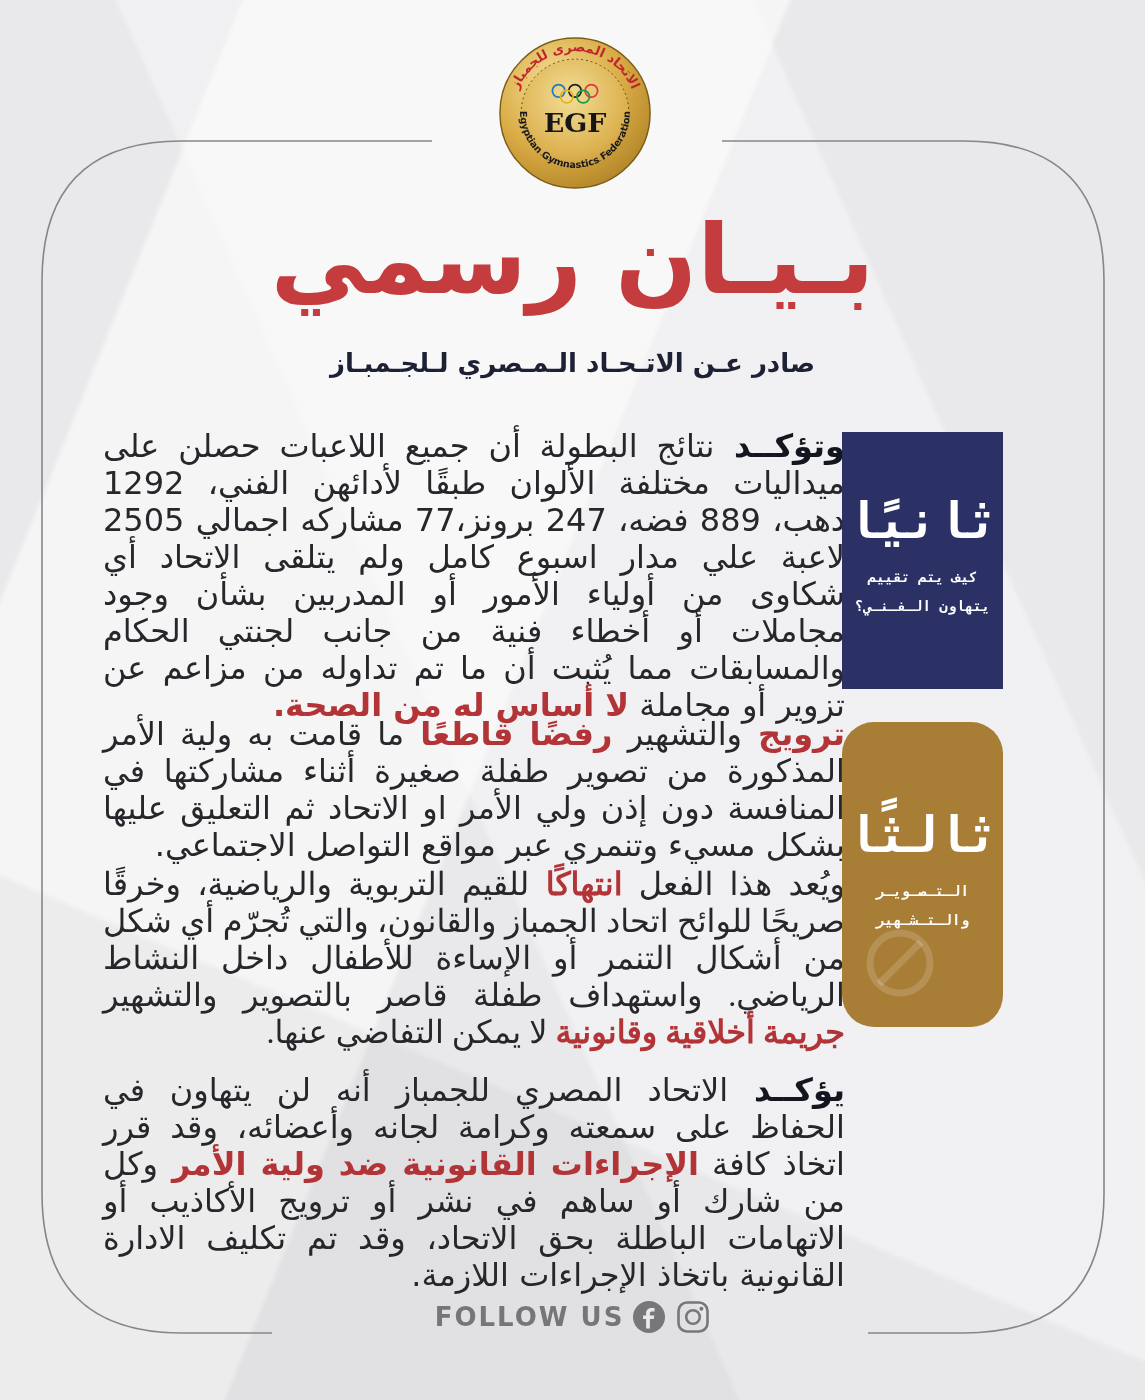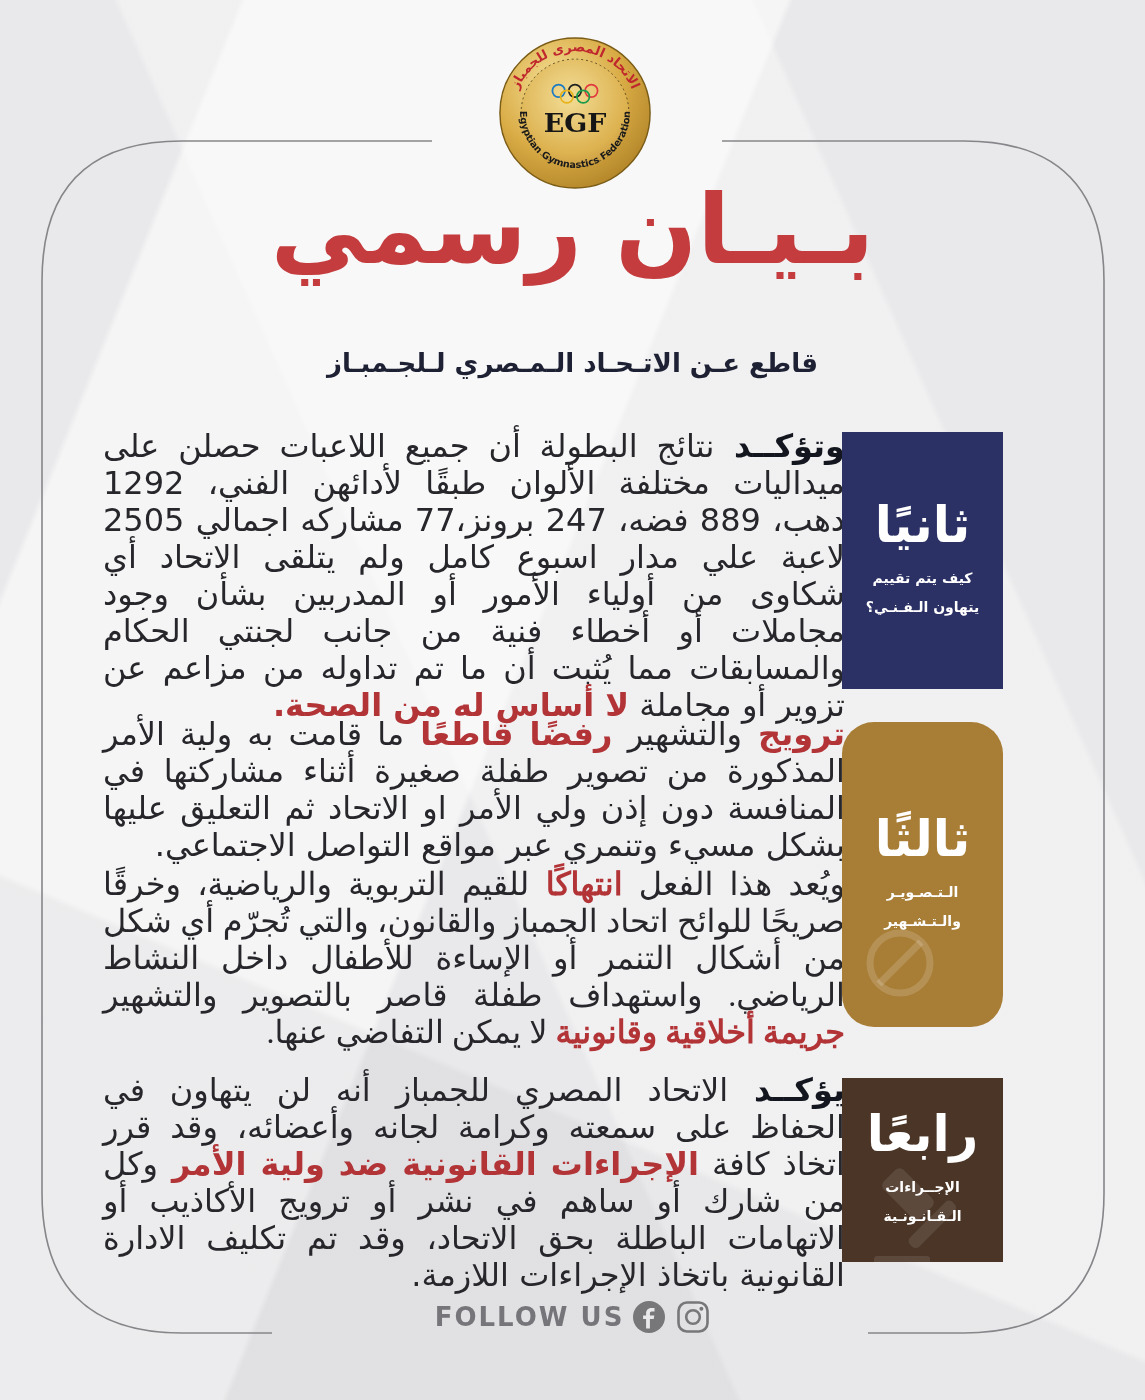--- a/index.html
+++ b/index.html
@@ -20,21 +20,21 @@
   .shape-b{background:linear-gradient(246deg, rgba(255,255,255,0) 22%, rgba(255,255,255,.35) 22.4%, rgba(255,255,255,.35) 58%, rgba(255,255,255,0) 58.4%);}
   .shape-c{background:linear-gradient(203deg, rgba(0,0,0,0) 72%, rgba(70,70,82,.05) 72.4%);}
 
   .frame{position:absolute;left:0;top:0;}
 
   
   .logo{position:absolute;left:498px;top:36px;width:154px;height:154px;}
 
   
   .title{
-    position:absolute;left:0;right:0;top:174px;
+    position:absolute;left:0;right:0;top:204px;
     margin:0;text-align:center;direction:rtl;
     font-size:96px;font-weight:bold;color:#c43c3d;
     letter-spacing:-2px;
   }
   .subtitle{
     position:absolute;left:0;right:0;top:348px;
     text-align:center;direction:rtl;
     font-size:26px;font-weight:bold;color:#1d2133;
   }
 
@@ -48,21 +48,21 @@
   .p2{top:708px;}
   .p3{top:858px;font-family:Liberation Serif, serif;}
   .p4{top:1064px;}
   .lead{font-weight:bold;color:#14161f;}
   .red{font-weight:bold;color:#b23437;}
 
   
   .badge{
     position:absolute;left:842px;width:161px;
     display:flex;flex-direction:column;align-items:center;justify-content:center;
-    gap:14px;color:#fff;direction:rtl;overflow:hidden;
+    gap:14px;color:#fff;direction:rtl;overflow:hidden;font-family:Liberation Mono, monospace;
   }
   .b1{top:432px;height:257px;background:#2b3164;}
   .b2{top:722px;height:305px;background:#a87d36;border-radius:32px;}
   .b3{top:1078px;height:184px;background:#4a3526;}
   .badge-num{font-size:50px;font-weight:bold;line-height:1;position:relative;z-index:1;}
   .badge-sub{font-size:14px;font-weight:bold;line-height:29px;text-align:center;position:relative;z-index:1;}
   .watermark{position:absolute;z-index:0;pointer-events:none;}
   .b2 .watermark{left:22px;bottom:28px;}
   .b3 .watermark{left:18px;bottom:-18px;}
 
@@ -120,21 +120,21 @@
         <circle cx="80" cy="57" r="6.5" stroke="#222222"></circle>
         <circle cx="97" cy="57" r="6.5" stroke="#e03a3e"></circle>
         <circle cx="71.5" cy="63" r="6.5" stroke="#e8b31a"></circle>
         <circle cx="88.5" cy="63" r="6.5" stroke="#1a9a4a"></circle>
       </g>
       <text x="80" y="100" text-anchor="middle" font-size="28" font-weight="bold" font-family="DejaVu Serif, serif" fill="#161616">EGF</text>
     </svg>
   </div>
 
   <h1 class="title">بـيـان رسمي</h1>
-  <div class="subtitle">قاطع عـن الاتـحـاد الـمـصري لـلجـمبـاز</div>
+  <div class="subtitle">صادر عـن الاتـحـاد الـمـصري لـلجـمبـاز</div>
 
   <p class="para p1"><span class="lead">وتؤكــد </span><span>نتائج البطولة أن جميع اللاعبات حصلن على ميداليات مختلفة الألوان طبقًا لأدائهن الفني، 1292 دهب، 889 فضه، 247 برونز،77 مشاركه اجمالي 2505 لاعبة علي مدار اسبوع كامل ولم يتلقى الاتحاد أي شكاوى من أولياء الأمور أو المدربين بشأن وجود مجاملات أو أخطاء فنية من جانب لجنتي الحكام والمسابقات مما يُثبت أن ما تم تداوله من مزاعم عن تزوير أو مجاملة </span><span class="red">لا أساس له من الصحة.</span></p>
 
   <div class="badge b1">
     <div class="badge-num">ثانيًا</div>
     <div class="badge-sub">
       <div>كيف يتم تقييم</div>
       <div>يتهاون الـفـنـي؟</div>
     </div>
   </div>
@@ -150,34 +150,20 @@
     </svg>
     <div class="badge-num">ثالثًا</div>
     <div class="badge-sub">
       <div>الـتـصـويـر</div>
       <div>والـتـشـهير</div>
     </div>
   </div>
 
   <p class="para p4"><span class="lead">يؤكــد </span><span>الاتحاد المصري للجمباز أنه لن يتهاون في الحفاظ على سمعته وكرامة لجانه وأعضائه، وقد قرر اتخاذ كافة </span><span class="red">الإجراءات القانونية ضد ولية الأمر </span><span>وكل من شارك أو ساهم في نشر أو ترويج الأكاذيب أو الاتهامات الباطلة بحق الاتحاد، وقد تم تكليف الادارة القانونية باتخاذ الإجراءات اللازمة.</span></p>
 
-  <div class="badge b3">
-    <svg class="watermark" width="120" height="120" viewBox="0 0 120 120">
-      <g fill="rgba(255,255,255,0.10)">
-        <rect x="34" y="8" width="28" height="52" rx="6" transform="rotate(-45 48 34)"></rect>
-        <rect x="42" y="58" width="60" height="13" rx="5" transform="rotate(-45 72 64)"></rect>
-        <rect x="14" y="96" width="56" height="12" rx="3"></rect>
-      </g>
-    </svg>
-    <div class="badge-num">رابعًا</div>
-    <div class="badge-sub">
-      <div>الإجــراءات</div>
-      <div>الـقـانـونـية</div>
-    </div>
-  </div>
 
   <div class="footer">
     <span class="follow-label">FOLLOW US</span>
     <span class="social">
       <svg width="34" height="34" viewBox="0 0 34 34">
         <circle cx="17" cy="17" r="16" fill="#77777a"></circle>
         <path d="M22.5 11.5h-3c-.9 0-1.6.8-1.6 1.7v2.3h4.4l-.6 3.6h-3.8v9.4h-3.8v-9.4h-3v-3.6h3v-2.2c0-3 2-5.3 5-5.3h3.4z" fill="#e9e9eb"></path>
       </svg>
       <svg width="34" height="34" viewBox="0 0 34 34">
         <rect x="2.5" y="2.5" width="29" height="29" rx="8.5" fill="none" stroke="#77777a" stroke-width="2.6"></rect>

